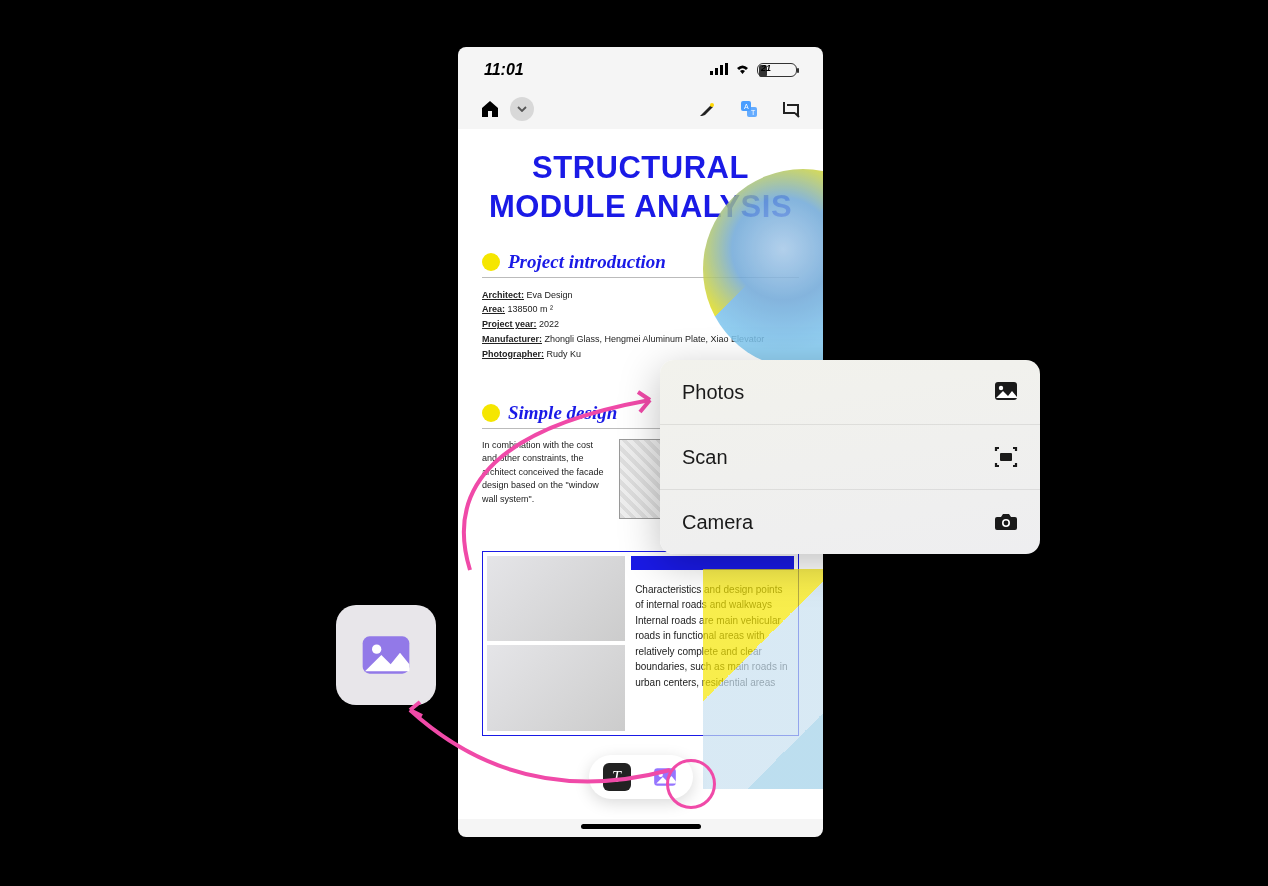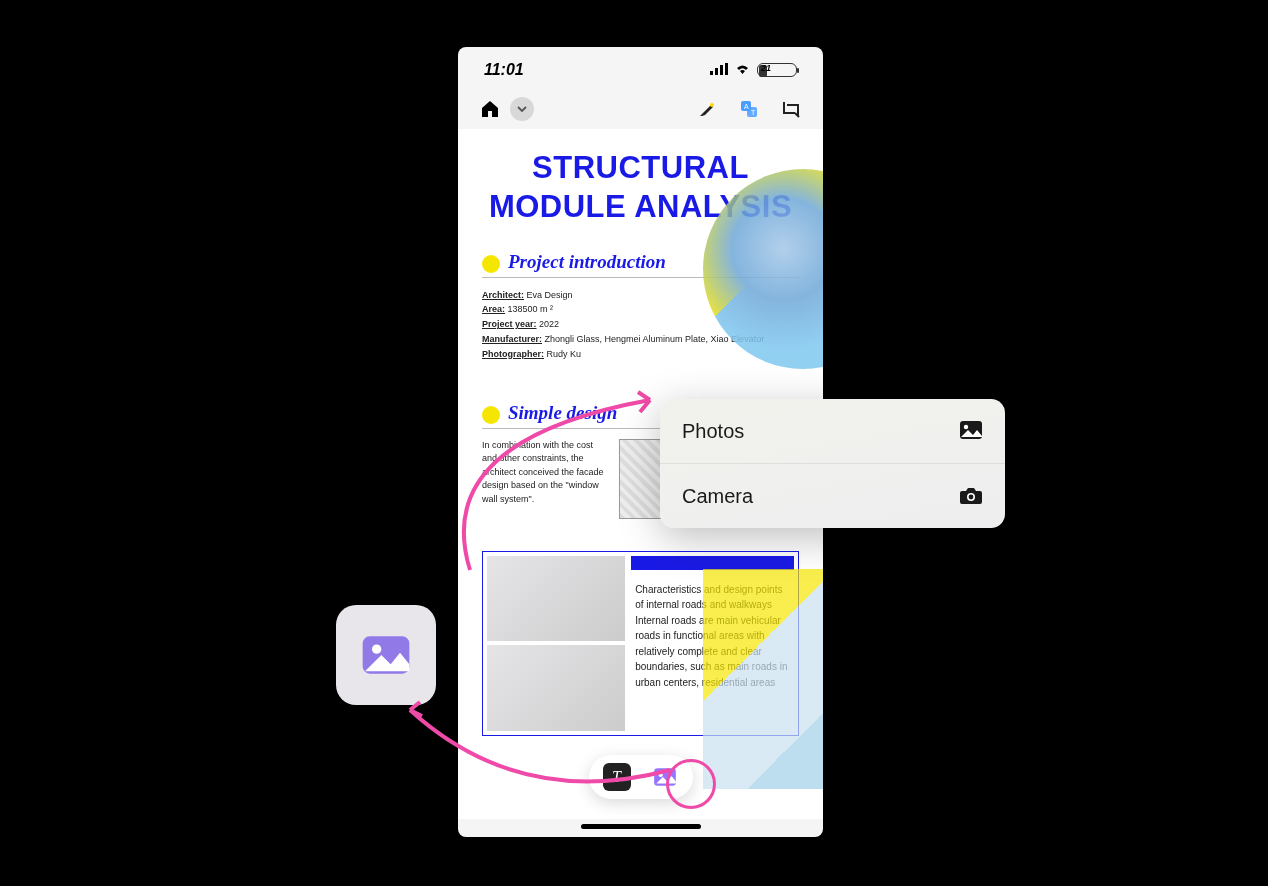--- a/index.html
+++ b/index.html
@@ -83,21 +83,21 @@
   font-size: 31px;
   font-weight: 900;
   color: #1a1ae6;
   letter-spacing: 0.5px;
   line-height: 1.25;
   text-transform: uppercase;
   text-align: center;
 }
 .section-header {
   display: flex;
-  align-items: flex-end;
+  align-items: center;
   gap: 8px;
   margin-top: 24px;
   border-bottom: 1px solid #bbb;
   padding-bottom: 4px;
 }
 .section-header.second { margin-top: 40px; }
 .yellow-dot {
   width: 18px; height: 18px; background: #f5e600; border-radius: 50%;
 }
 .section-title {
@@ -191,27 +191,26 @@
   border-radius: 50%;
   z-index: 6;
   pointer-events: none;
 }
 
 
 .context-menu {
   position: absolute;
   left: 660px;
   top: 360px;
-  width: 345px;
+  width: 380px;
   background: linear-gradient(170deg,#f2f2ec 0%,#eeeef0 100%);
   border-radius: 14px;
   box-shadow: 0 10px 40px rgba(0,0,0,0.25);
   overflow: hidden;
   z-index: 10;
-  margin-top: 39px;
 }
 .menu-item {
   display: flex;
   justify-content: space-between;
   align-items: center;
   padding: 20px 22px;
   border-bottom: 1px solid rgba(0,0,0,0.08);
   cursor: pointer;
 }
 .menu-item:last-child { border-bottom: none; }
@@ -363,20 +362,29 @@
     <span class="menu-label">Photos</span>
     <span class="menu-icon">
       <svg width="24" height="22" viewBox="0 0 24 22">
           <rect x="1" y="1" width="22" height="18" rx="3" fill="#1a1a1a"></rect>
           <circle cx="7" cy="7" r="2.2" fill="#fff"></circle>
           <path d="M2 17 L9 10 L14 15 L18 10 L23 16 L23 17 Z" fill="#fff"></path>
         </svg>
     </span>
   </div>
   <div class="menu-item">
+    <span class="menu-label">Scan</span>
+    <span class="menu-icon">
+      <svg width="24" height="22" viewBox="0 0 24 22">
+          <path d="M2 5 L2 2 L5 2 M19 2 L22 2 L22 5 M22 17 L22 20 L19 20 M5 20 L2 20 L2 17" stroke="#1a1a1a" stroke-width="2.2" fill="none"></path>
+          <rect x="6" y="7" width="12" height="8" rx="1" fill="#1a1a1a"></rect>
+        </svg>
+    </span>
+  </div>
+  <div class="menu-item">
     <span class="menu-label">Camera</span>
     <span class="menu-icon">
       <svg width="24" height="20" viewBox="0 0 24 20">
           <path d="M3 5 L7 5 L9 2 L15 2 L17 5 L21 5 Q23 5 23 7 L23 16 Q23 18 21 18 L3 18 Q1 18 1 16 L1 7 Q1 5 3 5 Z" fill="#1a1a1a"></path>
           <circle cx="12" cy="11" r="4" fill="#fff"></circle>
           <circle cx="12" cy="11" r="2.4" fill="#1a1a1a"></circle>
         </svg>
     </span>
   </div>
 </div>

